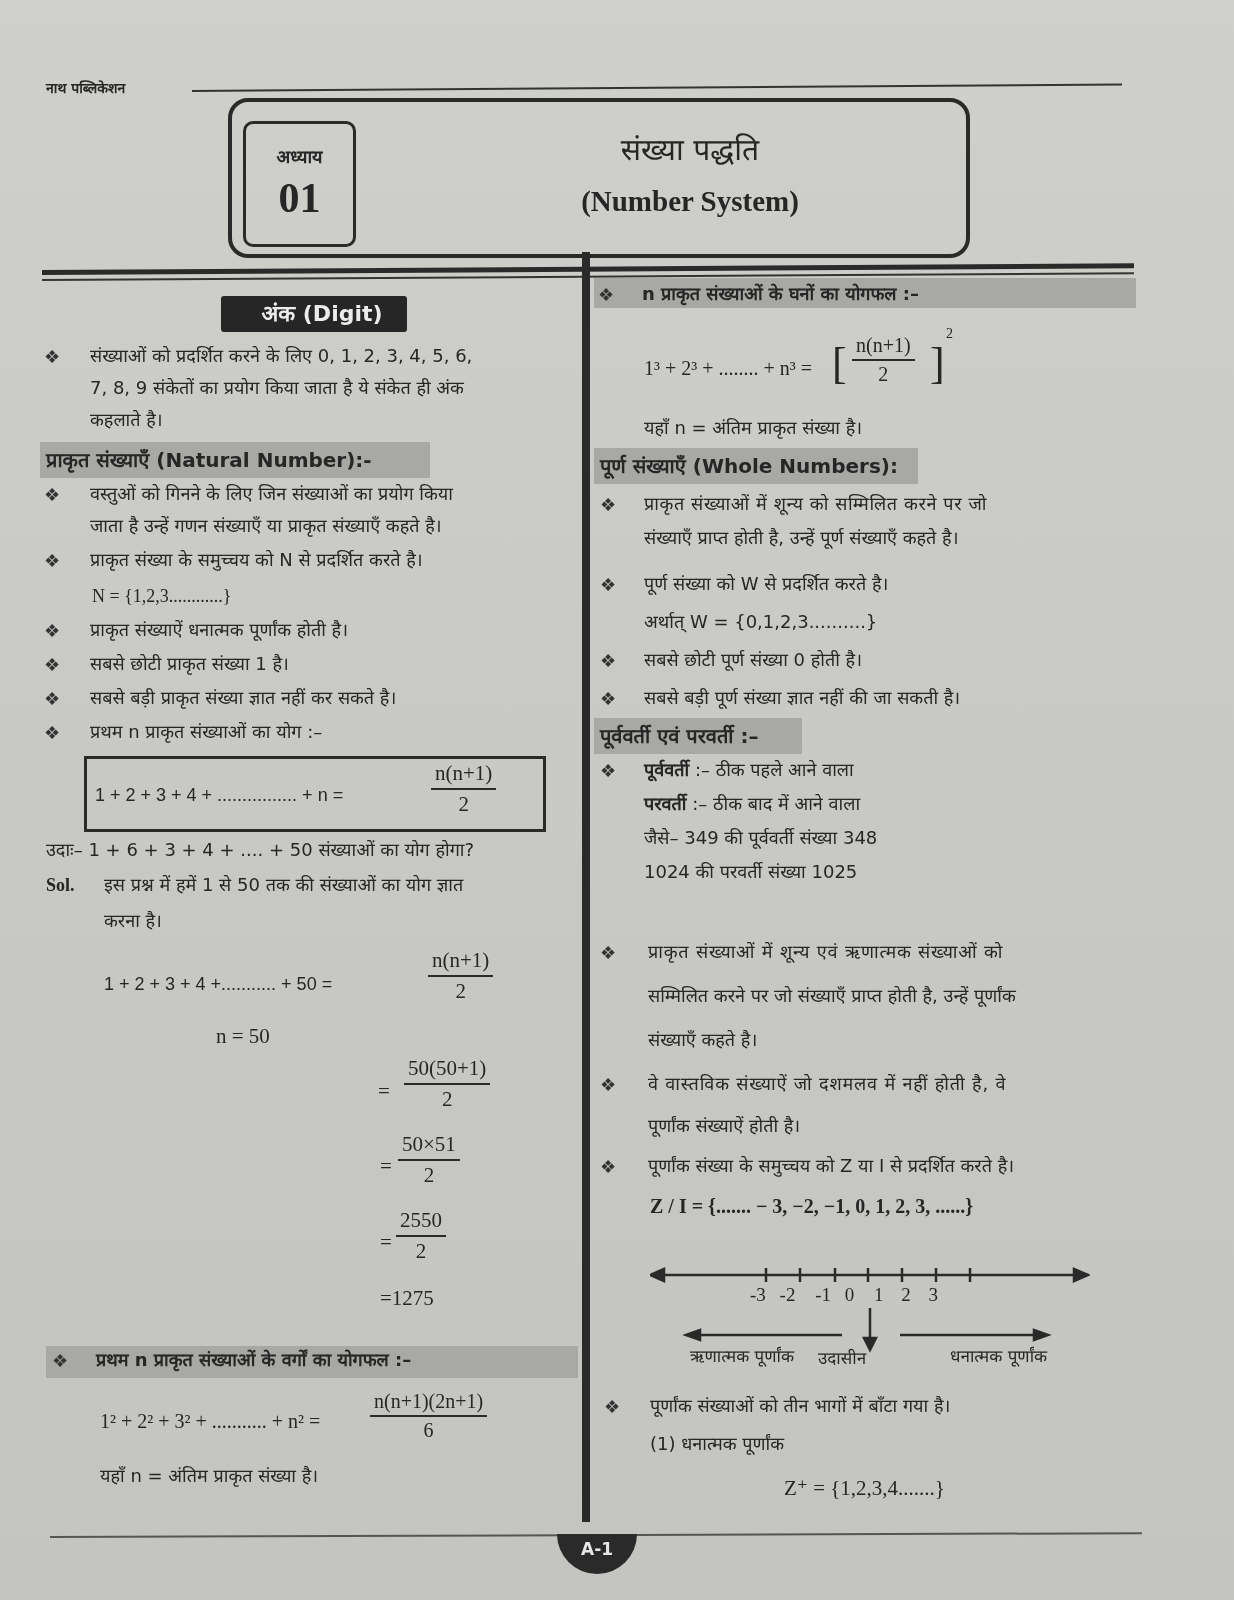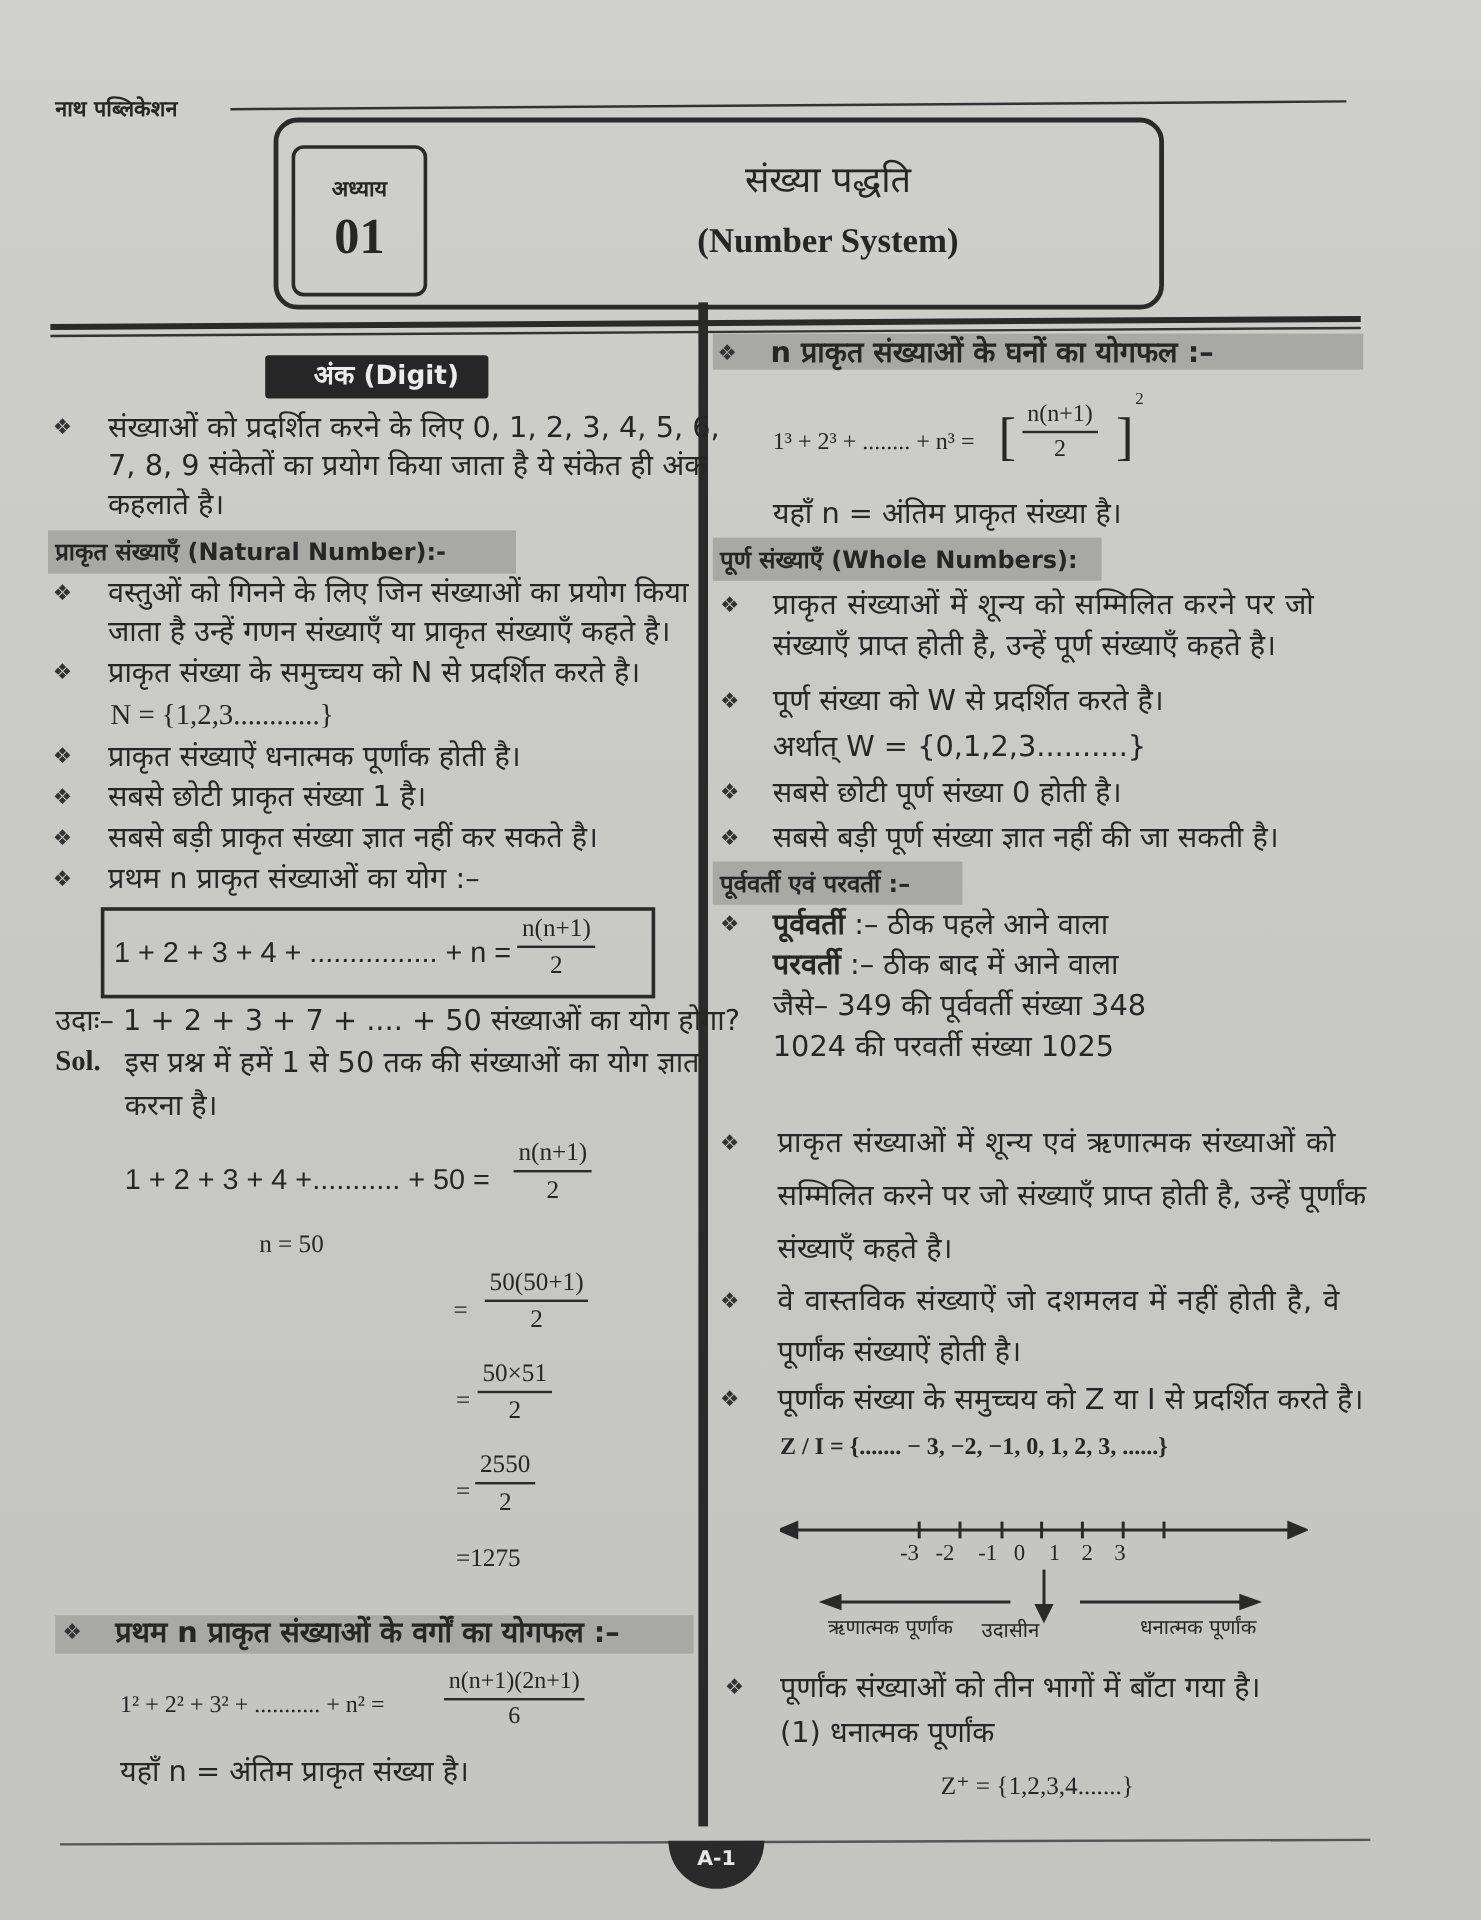--- a/index.html
+++ b/index.html
@@ -7,35 +7,35 @@
     width: 1234px; height: 1600px; position: relative; overflow: hidden;
     background: #c9c9c6;
     font-family: "DejaVu Sans", sans-serif;
     color: #262626;
   }
   .page { position: absolute; left: 0; top: 0; width: 1234px; height: 1600px;
     background: linear-gradient(180deg, #cfcfcc 0%, #c8c8c5 50%, #c4c4c1 100%); }
   .abs { position: absolute; }
   .serif { font-family: "Liberation Serif", "DejaVu Serif", serif; }
   .sans { font-family: "Liberation Sans", "DejaVu Sans", sans-serif; }
-  .publisher { left: 46px; top: 78px; font-size: 18px; font-weight: bold; }
+  .publisher { left: 46px; top: 78px; font-size: 14px; font-weight: bold; }
   .pub-line { left: 192px; top: 90px; width: 930px; height: 2px; background: #333; transform: rotate(-0.4deg); transform-origin: left; }
   .title-outer { left: 228px; top: 98px; width: 734px; height: 152px; border: 4px solid #2a2a2a; border-radius: 20px; }
   .chapter-box { left: 243px; top: 121px; width: 107px; height: 120px; border: 3px solid #2a2a2a; border-radius: 10px; text-align: center; }
   .chapter-label { font-size: 18px; font-weight: bold; margin-top: 20px; display:block; }
   .chapter-num { font-size: 42px; font-weight: bold; display:block; margin-top: 6px; }
   .title-hi { left: 540px; top: 128px; width: 300px; text-align: center; font-size: 30px; }
   .title-en { left: 540px; top: 185px; width: 300px; text-align: center; font-size: 29px; font-weight: bold; }
   .hr-thick { left: 42px; top: 270px; width: 1092px; height: 5px; background: #2a2a2a; transform: rotate(-0.35deg); transform-origin: left; }
   .hr-thin { left: 42px; top: 279px; width: 1092px; height: 2px; background: #333; transform: rotate(-0.35deg); transform-origin: left; }
   .col-divider { left: 582px; top: 252px; width: 8px; height: 1270px; background: #2a2a2a; }
   .footer-line { left: 50px; top: 1536px; width: 1092px; height: 2px; background: #555; transform: rotate(-0.2deg); transform-origin:left; }
   .page-badge { left: 557px; top: 1534px; width: 80px; height: 40px; background: #2a2a2a; border-radius: 0 0 40px 40px; color: #e6e6e6; text-align: center; font-size: 17px; font-weight: bold; line-height: 30px; }
 
-  .txt { font-size: 24px; line-height: 32px; white-space: nowrap; }
+  .txt { font-size: 18px; line-height: 32px; white-space: nowrap; }
   .bullet { font-size: 18px; color: #333; }
   .hl { background: #a8a8a5; font-weight: bold; font-size: 20px; padding: 2px 6px; }
   .digit-badge { left: 221px; top: 296px; width: 170px; height: 36px; background: #262626; color: #ececec; text-align: center; font-size: 22px; font-weight: bold; line-height: 36px; border-radius: 3px; padding-left: 16px; }
   .formula-box { left: 84px; top: 756px; width: 456px; height: 70px; border: 3px solid #2a2a2a; }
   .frac { display: inline-block; vertical-align: middle; text-align: center; }
   .frac .num { display: block; padding: 0 4px 2px; border-bottom: 2px solid #2a2a2a; }
   .frac .den { display: block; padding-top: 2px; }
 </style>
 </head>
 <body>
@@ -82,21 +82,21 @@
   <div class="abs txt" style="left:90px;top:716px">प्रथम n प्राकृत संख्याओं का योग :–</div>
 
   <div class="abs formula-box">
     <div class="abs txt sans" style="left:8px;top:20px">1 + 2 + 3 + 4 + ................ + n =</div>
     <div class="abs frac serif" style="left:344px;top:2px;font-size:21px">
       <span class="num">n(n+1)</span>
       <span class="den">2</span>
     </div>
   </div>
 
-  <div class="abs txt" style="left:46px;top:834px">उदाः– 1 + 2 + 3 + 7 + .... + 50 संख्याओं का योग होगा?</div>
+  <div class="abs txt" style="left:46px;top:834px">उदाः– 1 + 6 + 3 + 4 + .... + 50 संख्याओं का योग होगा?</div>
   <div class="abs txt serif" style="left:46px;top:869px;font-weight:bold">Sol.</div>
   <div class="abs txt" style="left:104px;top:869px">इस प्रश्न में हमें 1 से 50 तक की संख्याओं का योग ज्ञात</div>
   <div class="abs txt" style="left:104px;top:905px">करना है।</div>
 
   <div class="abs txt sans" style="left:104px;top:968px">1 + 2 + 3 + 4 +........... + 50 =</div>
   <div class="abs frac serif" style="left:428px;top:948px;font-size:21px">
     <span class="num">n(n+1)</span>
     <span class="den">2</span>
   </div>
   <div class="abs txt serif" style="left:216px;top:1020px;font-size:21px">n = 50</div>

